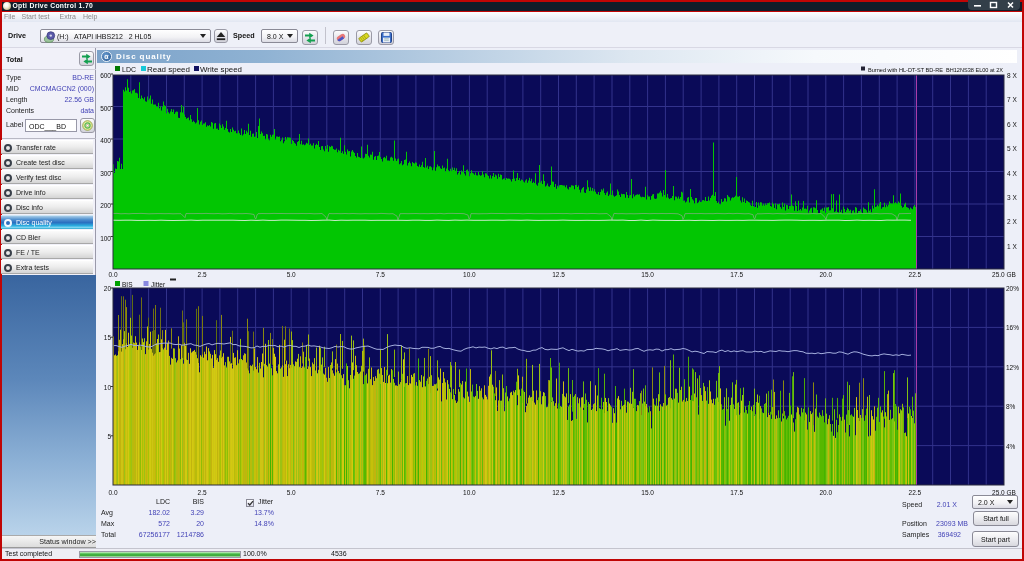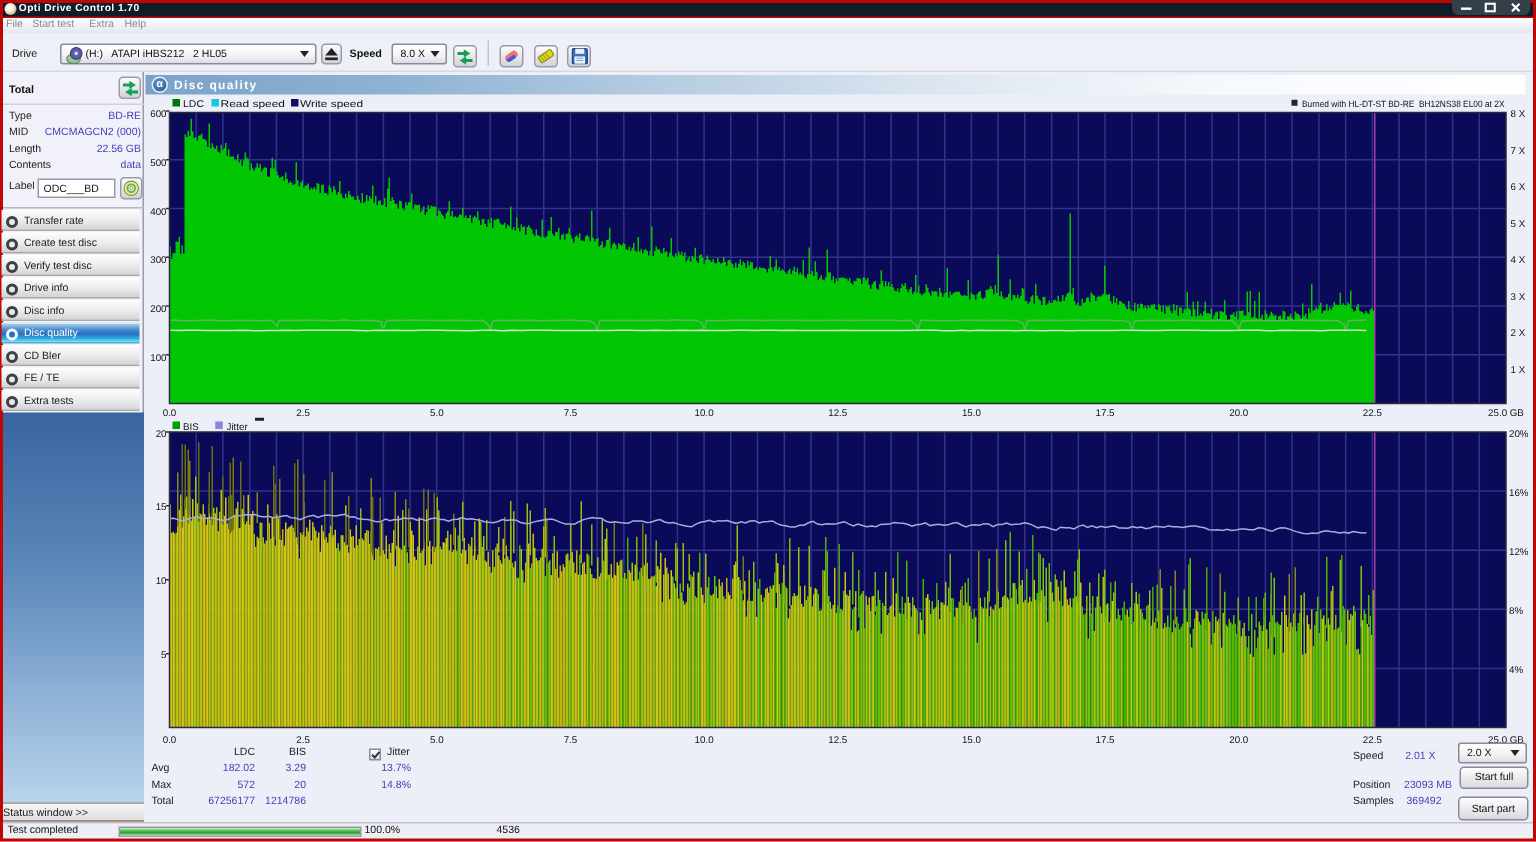--- a/index.html
+++ b/index.html
@@ -16,21 +16,21 @@
 .carrow { position:absolute; right:4px; top:4px; width:0; height:0; border-left:3.5px solid transparent; border-right:3.5px solid transparent; border-top:4px solid #222; }
 #sidebar { left:2px; top:48px; width:94px; height:487px; background:#f1f1f9; border-right:1px solid #9a9aaa; }
 .srow { position:absolute; font-size:7px; color:#1a1a1a; }
 .sval { position:absolute; left:4px; width:89px; font-size:7px; color:#4343b6; text-align:right; }
 .sbtn { position:absolute; left:1px; width:92px; height:14px; font-size:7px; color:#1a1a1a;
   background:linear-gradient(180deg,#fbfbfb,#ececec 50%,#d4d4d4); border-top:1px solid #fff; border-bottom:1px solid #a8a8a8; line-height:13px; padding-left:15px; }
 .sbtn.sel { color:#fff; background:linear-gradient(180deg,#a6cce8 0%,#4e8ece 30%,#2a6fc0 55%,#2aacdf 80%,#8fdef5 100%); border-top:1px solid #cfe6f5; border-bottom:1px solid #44b4d8; }
 .sic { position:absolute; left:3px; top:2.5px; width:8px; height:8px; border-radius:50%; border:2px solid #39404a; background:#e8e8e8; }
 .sic2 { position:absolute; left:3px; top:2.5px; width:8px; height:8px; border-radius:50%; border:2px solid #f4f8ff; background:#2a6fc0; }
 #bluearea { left:2px; top:275px; width:94px; height:260px; background:linear-gradient(180deg,#39659f,#5c87ba 40%,#8db1d6 72%,#b9d3ea); }
-#statuswin { left:2px; top:535px; width:94px; height:13px; background:linear-gradient(180deg,#f6f6f6,#dcdcdc); border-top:1px solid #aaa; border-bottom:1px solid #999; font-size:7.2px; color:#222; text-align:left; line-height:12px; }
+#statuswin { left:2px; top:535px; width:94px; height:13px; background:linear-gradient(180deg,#f6f6f6,#dcdcdc); border-top:1px solid #aaa; border-bottom:1px solid #999; font-size:7.2px; color:#222; text-align:right; line-height:12px; }
 #statusbar { left:2px; top:548px; width:1020px; height:11px; background:#eeeef5; border-top:1px solid #c4c4ce; font-size:7px; color:#111; }
 #main { left:96px; top:48px; width:926px; height:500px; background:#edeff8; }
 #hdr { position:absolute; left:1px; top:2px; width:920px; height:12.5px; background:linear-gradient(90deg,#7ba2c9 0%,#8fb2d3 18%,#b7cde2 38%,#dde7f1 58%,#f6f9fc 78%,#fff 100%); }
 #hdr .ic { position:absolute; left:4px; top:0.5px; width:11px; height:11px; border-radius:50%; background:radial-gradient(circle at 40% 35%,#6a9cd0,#1c4f8c); border:1px solid #e8f0f8; color:#fff; font-size:7px; font-weight:bold; text-align:center; line-height:10px; }
 #hdr .t { position:absolute; left:19px; top:1.5px; color:#fff; font-size:8px; font-weight:bold; letter-spacing:0.9px; }
 .stx { position:absolute; font-size:7px; color:#1a1a1a; }
 .stv { position:absolute; font-size:7px; color:#4343b6; text-align:right; }
 .btn2 { position:absolute; border:1px solid #8a8a96; border-radius:3px; background:linear-gradient(180deg,#fdfdfd,#ececf0 50%,#d8d8de); font-size:7px; color:#111; text-align:center; }
 </style></head>
 <body>
@@ -42,21 +42,21 @@
       <rect x="22.5" y="2.5" width="6" height="5" fill="none" stroke="#fff" stroke-width="1.4"></rect>
       <path d="M40 2.5 L45 7.5 M45 2.5 L40 7.5" stroke="#fff" stroke-width="1.5"></path>
     </svg></div>
 <div class="abs" id="menubar">
     <span style="left:2px">File</span>
     <span style="left:19.5px">Start test</span>
     <span style="left:57.5px">Extra</span>
     <span style="left:81px">Help</span>
   </div>
 <div class="abs" id="toolbar">
-  <span class="abs" style="left:6px;top:9px;font-size:7.2px;font-weight:normal;color:#111">Drive</span>
+  <span class="abs" style="left:6px;top:9px;font-size:7.2px;font-weight:bold;color:#111">Drive</span>
   <div class="combo" style="left:38px;top:7px;width:171px;height:14px">
     <svg width="12" height="12" style="position:absolute;left:3px;top:1px" viewBox="0 0 12 12">
         <ellipse cx="5" cy="8.2" rx="4.6" ry="3.2" fill="#9cc49c" stroke="#5a8a5a" stroke-width="0.7"></ellipse>
         <circle cx="6.8" cy="4.6" r="3.9" fill="#5a5aa8" stroke="#383878" stroke-width="0.7"></circle>
         <circle cx="6.8" cy="4.6" r="1.2" fill="#d8d8ec"></circle>
       </svg>
     <span style="position:absolute;left:16px;top:3px">(H:)&nbsp;&nbsp; ATAPI iHBS212&nbsp;&nbsp; 2 HL05</span>
     <span class="carrow"></span>
   </div>
   <div class="tbtn" style="left:212px;top:7px;width:14px;height:14px">

